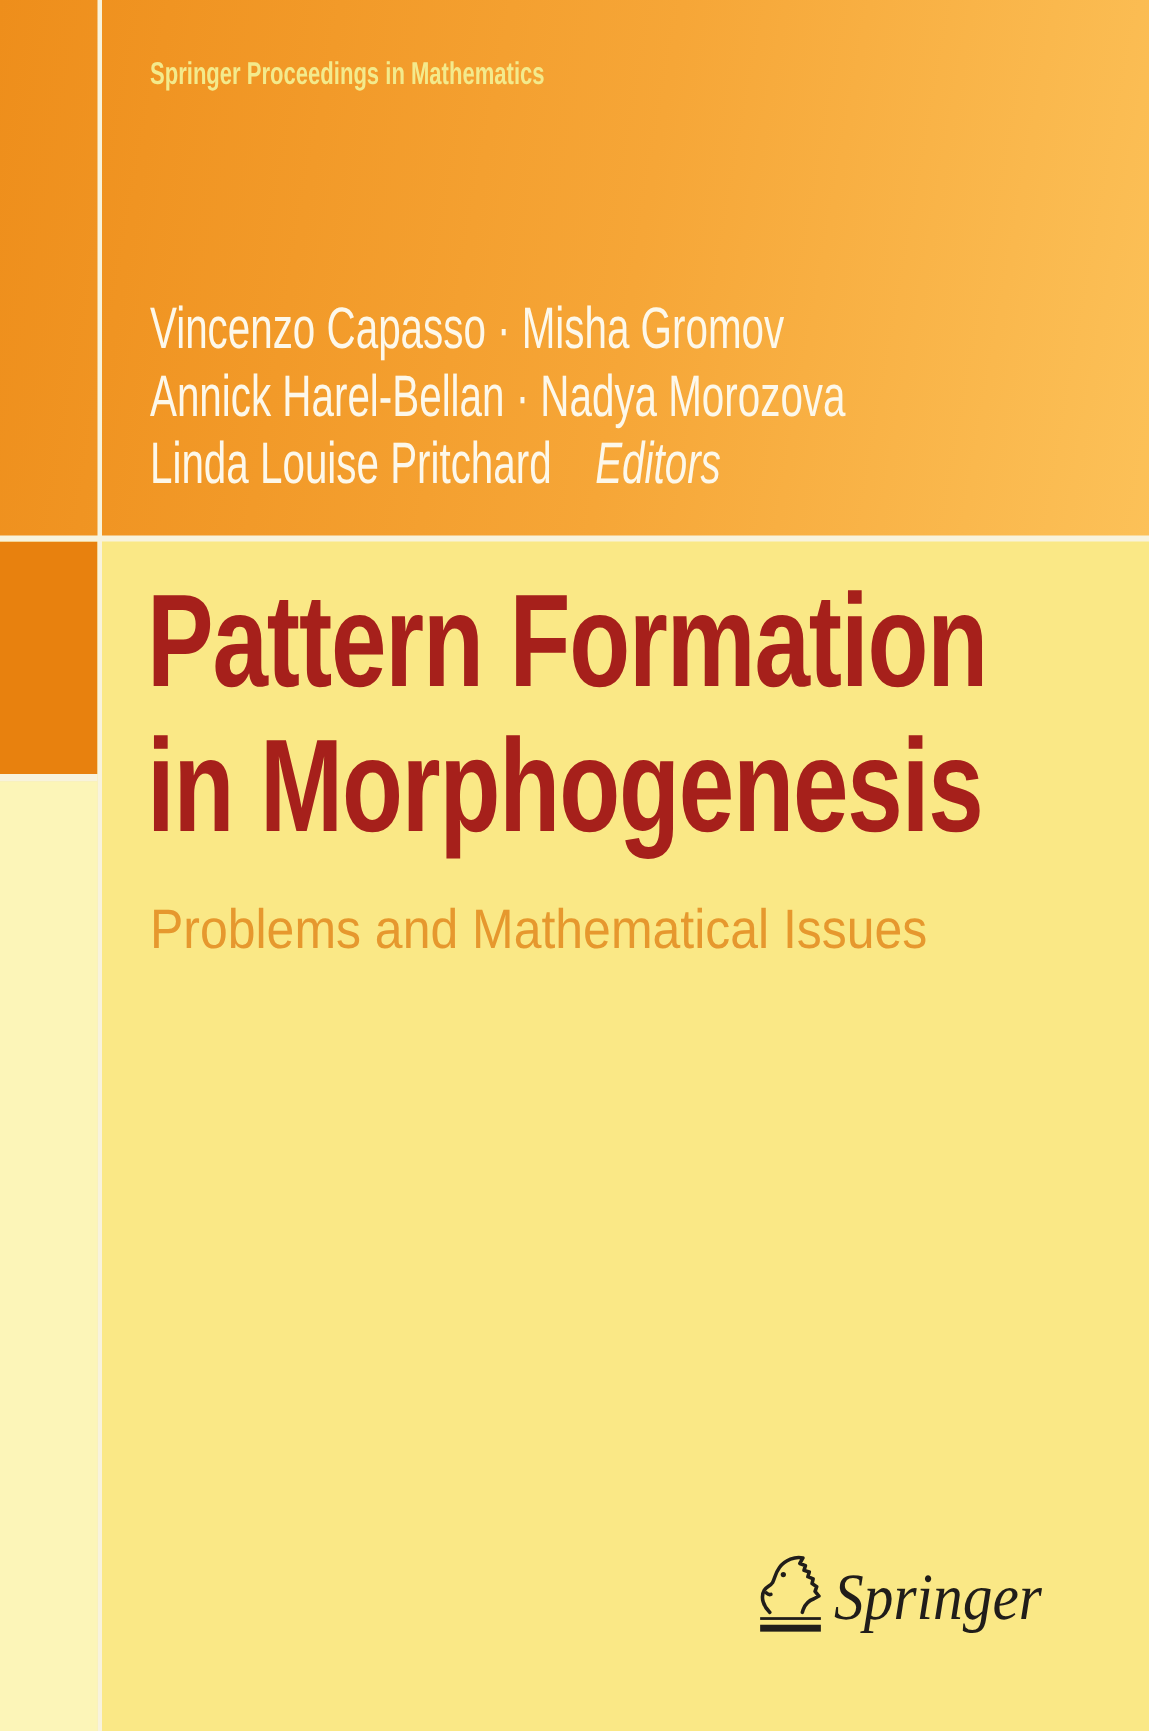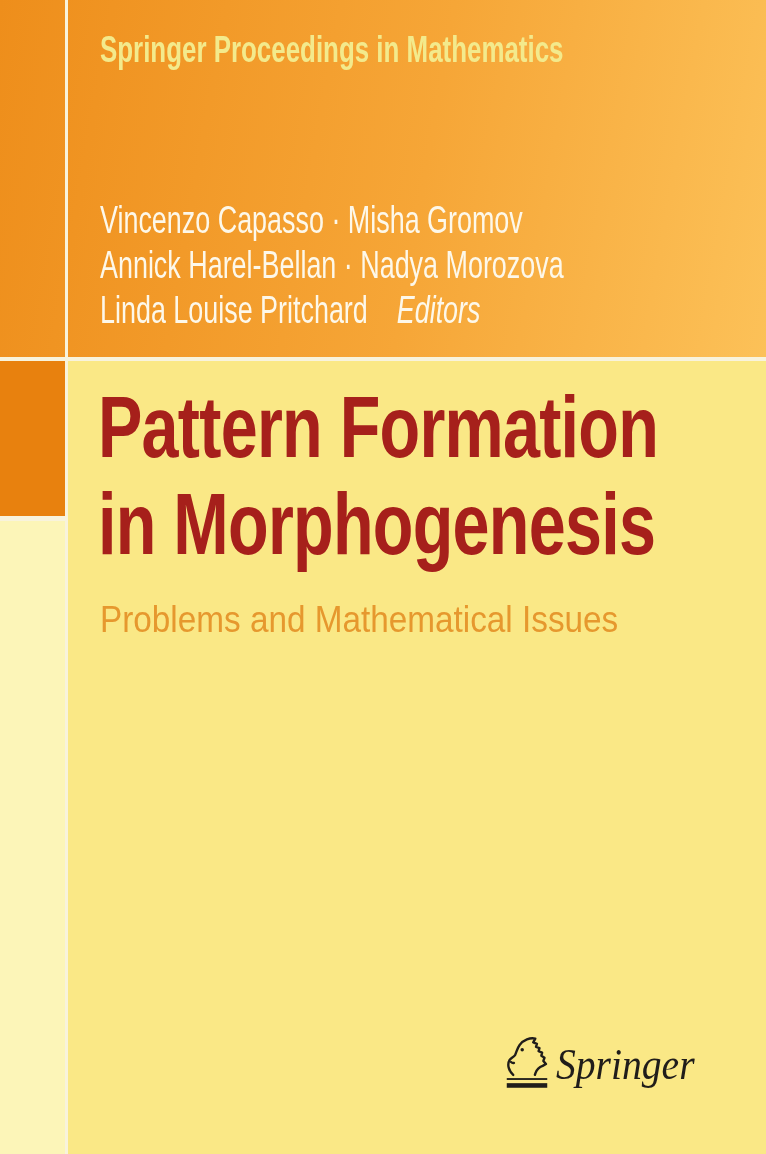--- a/index.html
+++ b/index.html
@@ -66,21 +66,21 @@
   .condense {
     display: inline-block;
     transform-origin: 0 0;
     white-space: nowrap;
   }
 
   
   .series {
     position: absolute;
     left: 100px; top: 34px;
-    font-size: 37px;
+    font-size: 21px;
     line-height: 32px;
     font-weight: bold;
     color: #f3ea8c;
     z-index: 5;
   }
   .series .condense { transform: scaleX(0.70); }
 
   
   .authors {
     position: absolute;

